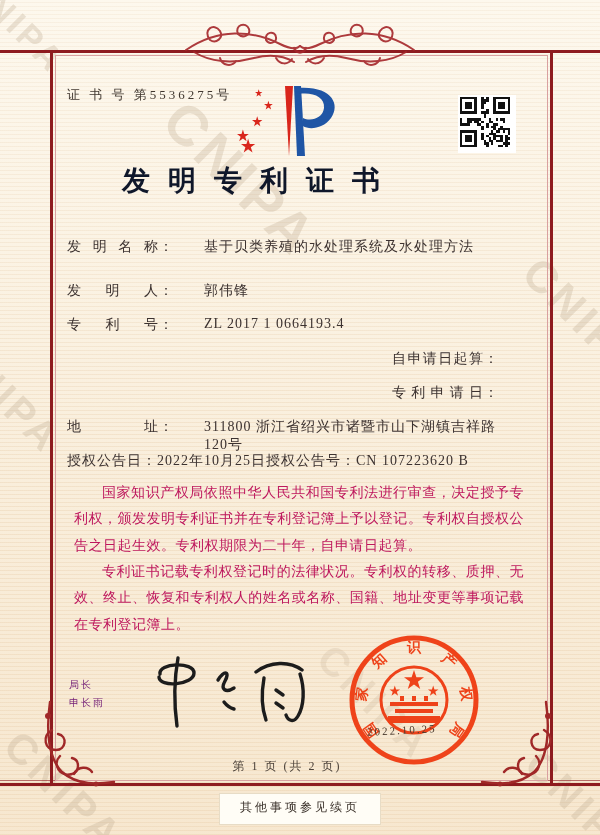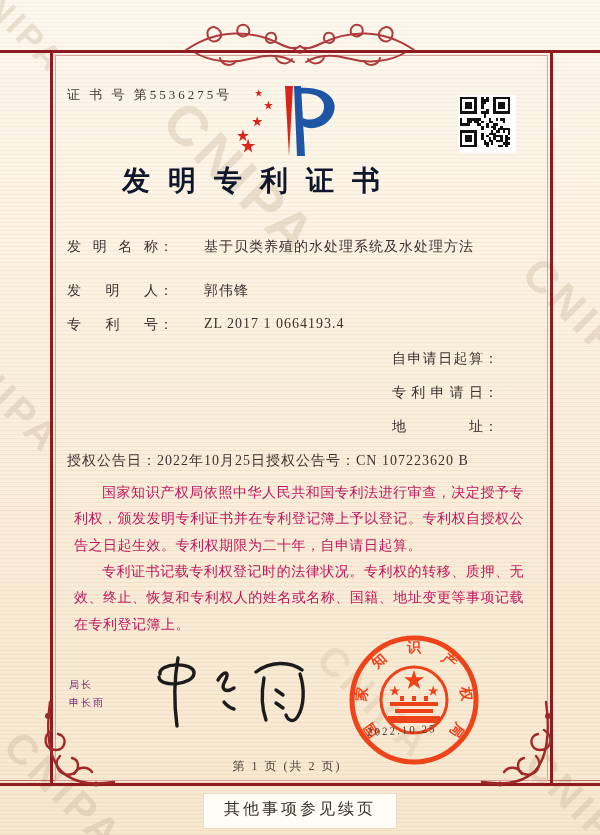--- a/index.html
+++ b/index.html
@@ -45,21 +45,21 @@
   .paras{position:absolute;left:28px;top:430px;width:450px;font-size:14px;line-height:1.88;
     letter-spacing:0.5px;color:#be185d;margin-left:12px;}
   .paras p{margin:0;text-indent:2em;text-align:justify;}
 
   .bureau{position:absolute;left:35px;top:626px;font-size:10px;letter-spacing:2px;color:#701a75;line-height:1.8;}
   .signature{position:absolute;left:110px;top:596px;width:180px;height:90px;}
   .seal{position:absolute;left:308px;top:578px;width:144px;height:144px;}
   .page-ind{position:absolute;left:0;top:708px;width:100%;text-align:center;font-size:12px;letter-spacing:2px;color:#4a4038;margin-left:36px;}
 
   .tab{position:absolute;left:50%;transform:translateX(-50%);top:793px;z-index:4;
-    background:#fffdf6;border:1px solid #e7dcc6;padding:5px 20px 8px;font-size:16px;letter-spacing:3px;color:#3a312a;}
+    background:#fffdf6;border:1px solid #e7dcc6;padding:5px 20px 8px;font-size:12px;letter-spacing:3px;color:#3a312a;}
 
   .ornament-top{position:absolute;left:50%;transform:translateX(-50%);top:6px;z-index:3;}
   .corner{position:absolute;z-index:4;}
   .corner.bl{left:40px;top:700px;}
   .corner.br{left:478px;top:700px;transform:scaleX(-1);}
 </style>
 </head>
 <body>
 
 <div class="texture"></div>
@@ -274,20 +274,21 @@
       <span class="lbl">自申请日起算</span>
         <span class="colon">：</span>
     </div>
     <div class="row">
       <span class="lbl">专利申请日</span>
         <span class="colon">：</span>
     </div>
     <div class="row">
       <span class="lbl">地址</span>
         <span class="colon">：</span>
+      <span class="val">311800 浙江省绍兴市诸暨市山下湖镇吉祥路120号</span>
     </div>
     <div class="grant">
       <span class="g1">
         <span>授权公告日</span><span>：</span><span>2022年10月25日</span>
       </span>
       <span class="g2">
         <span>授权公告号</span><span>：</span><span>CN 107223620 B</span>
       </span>
     </div>
   </div>

